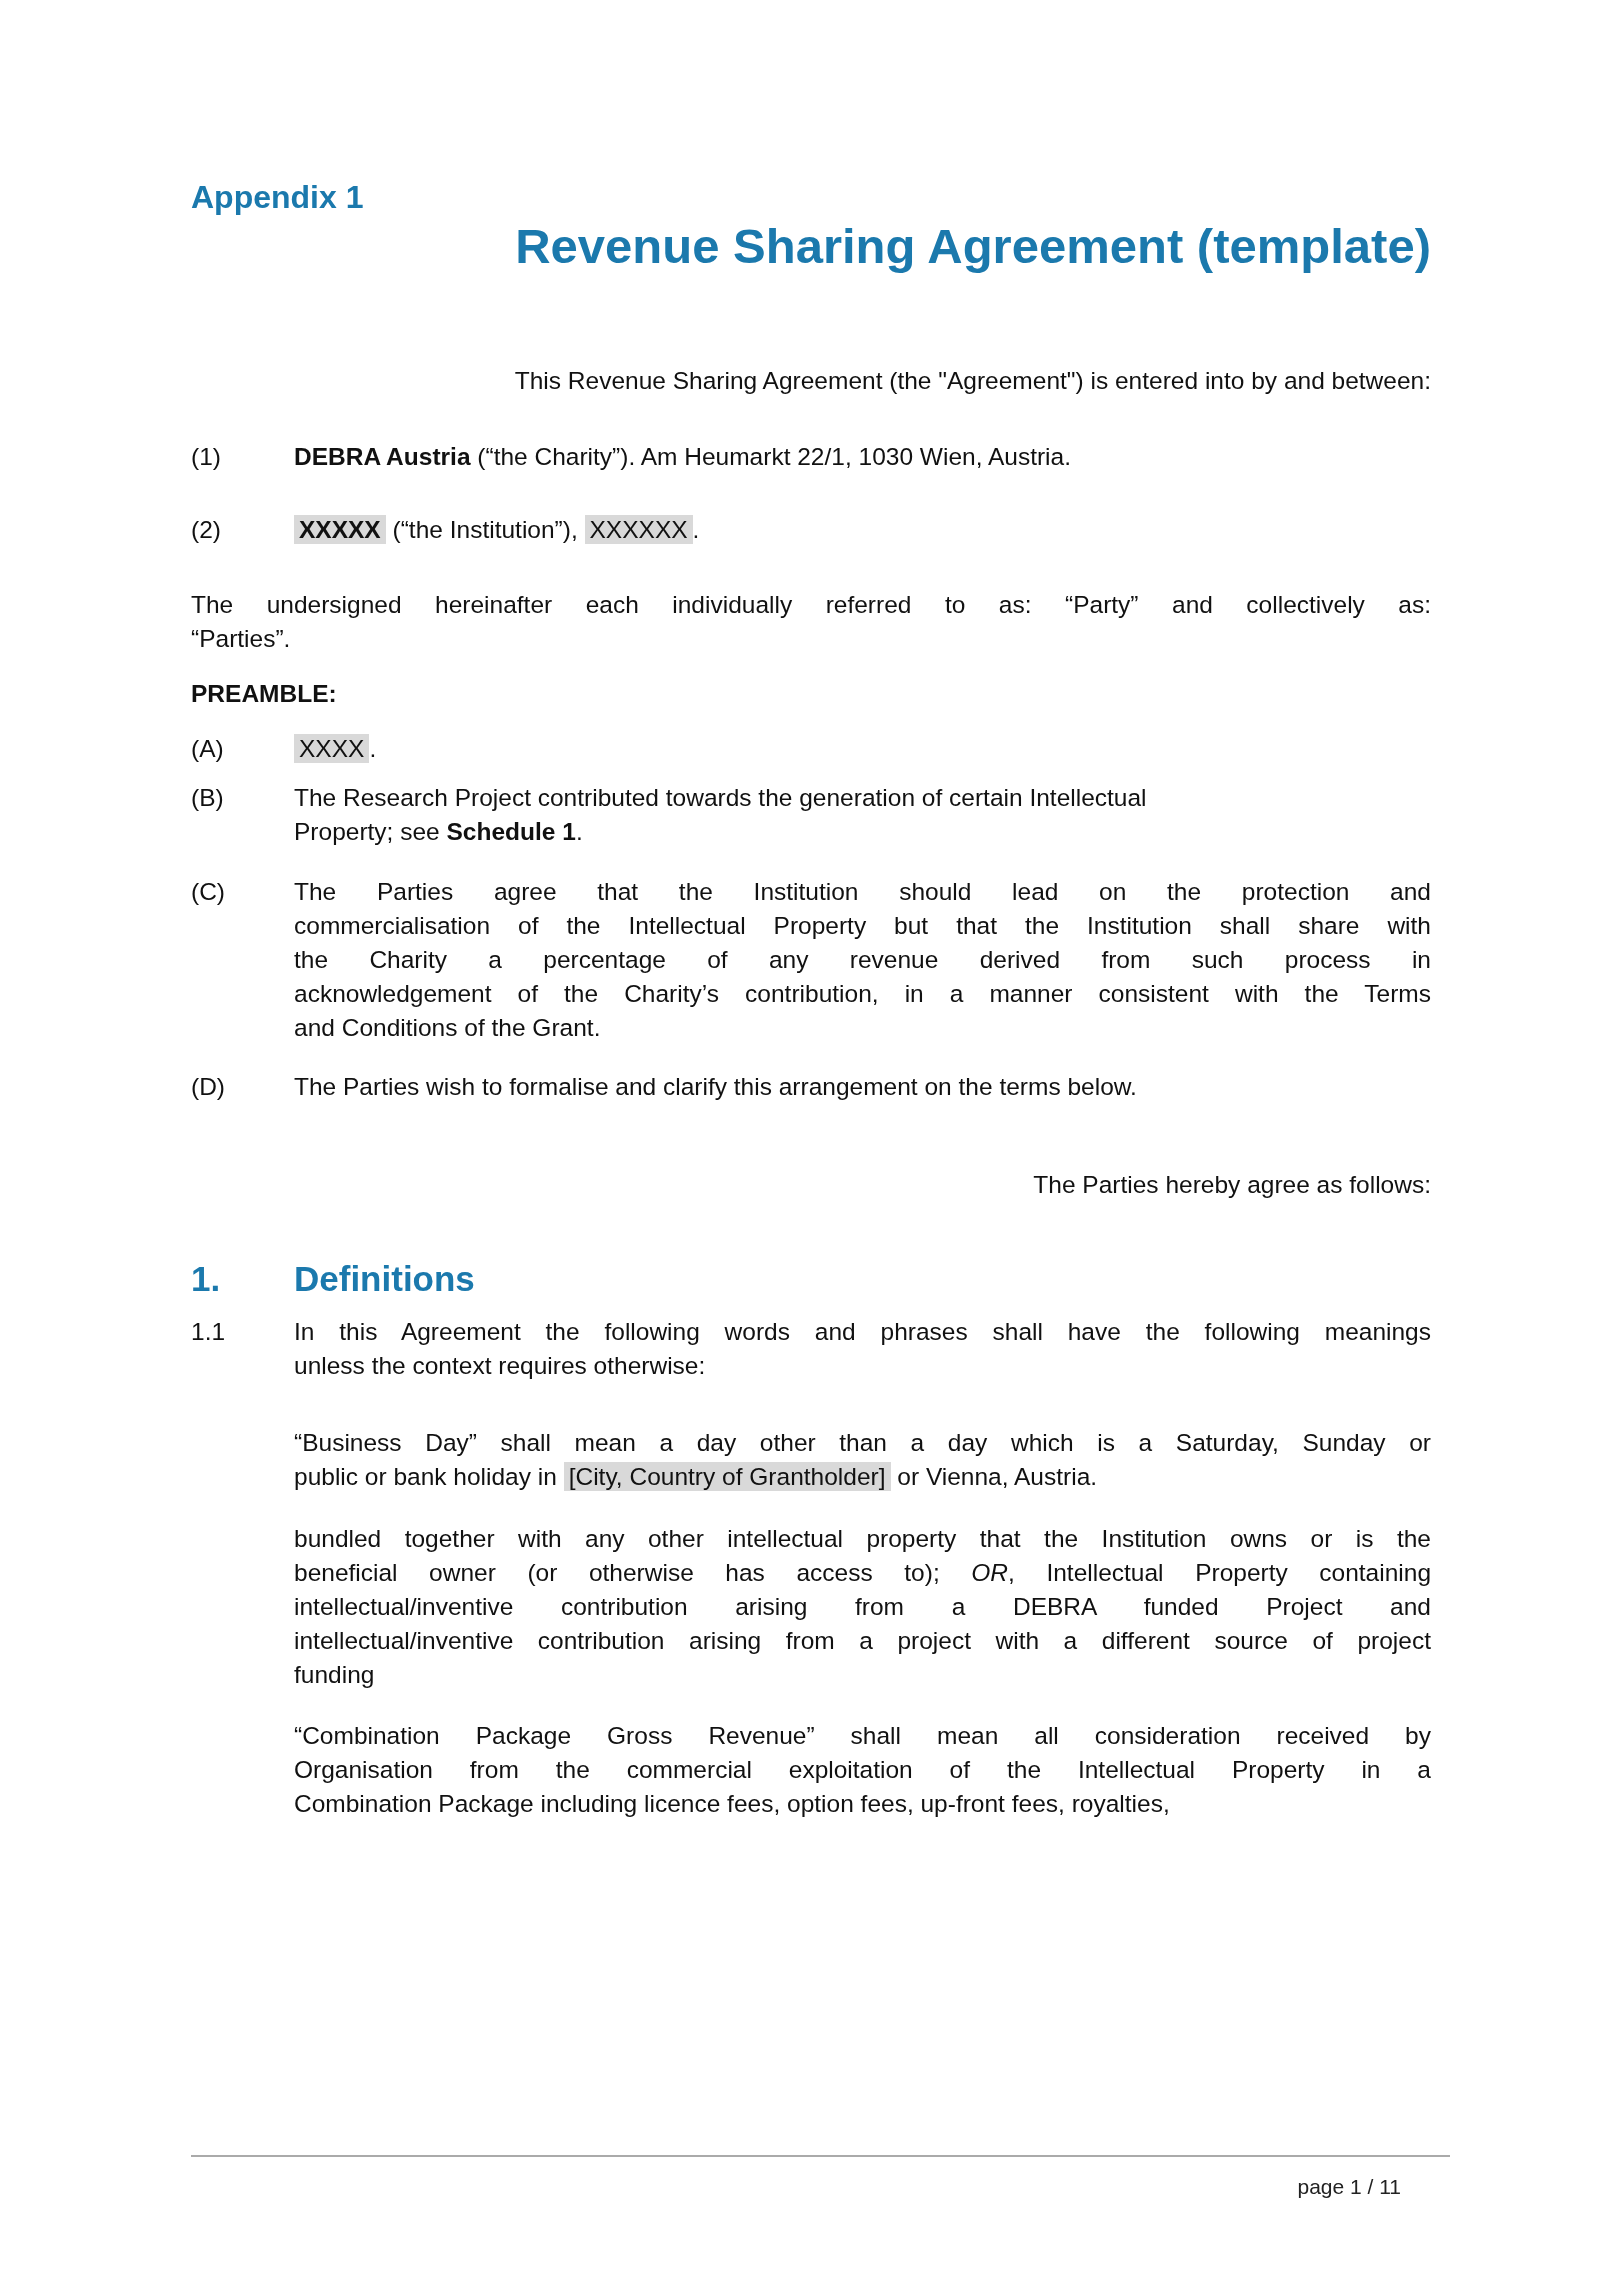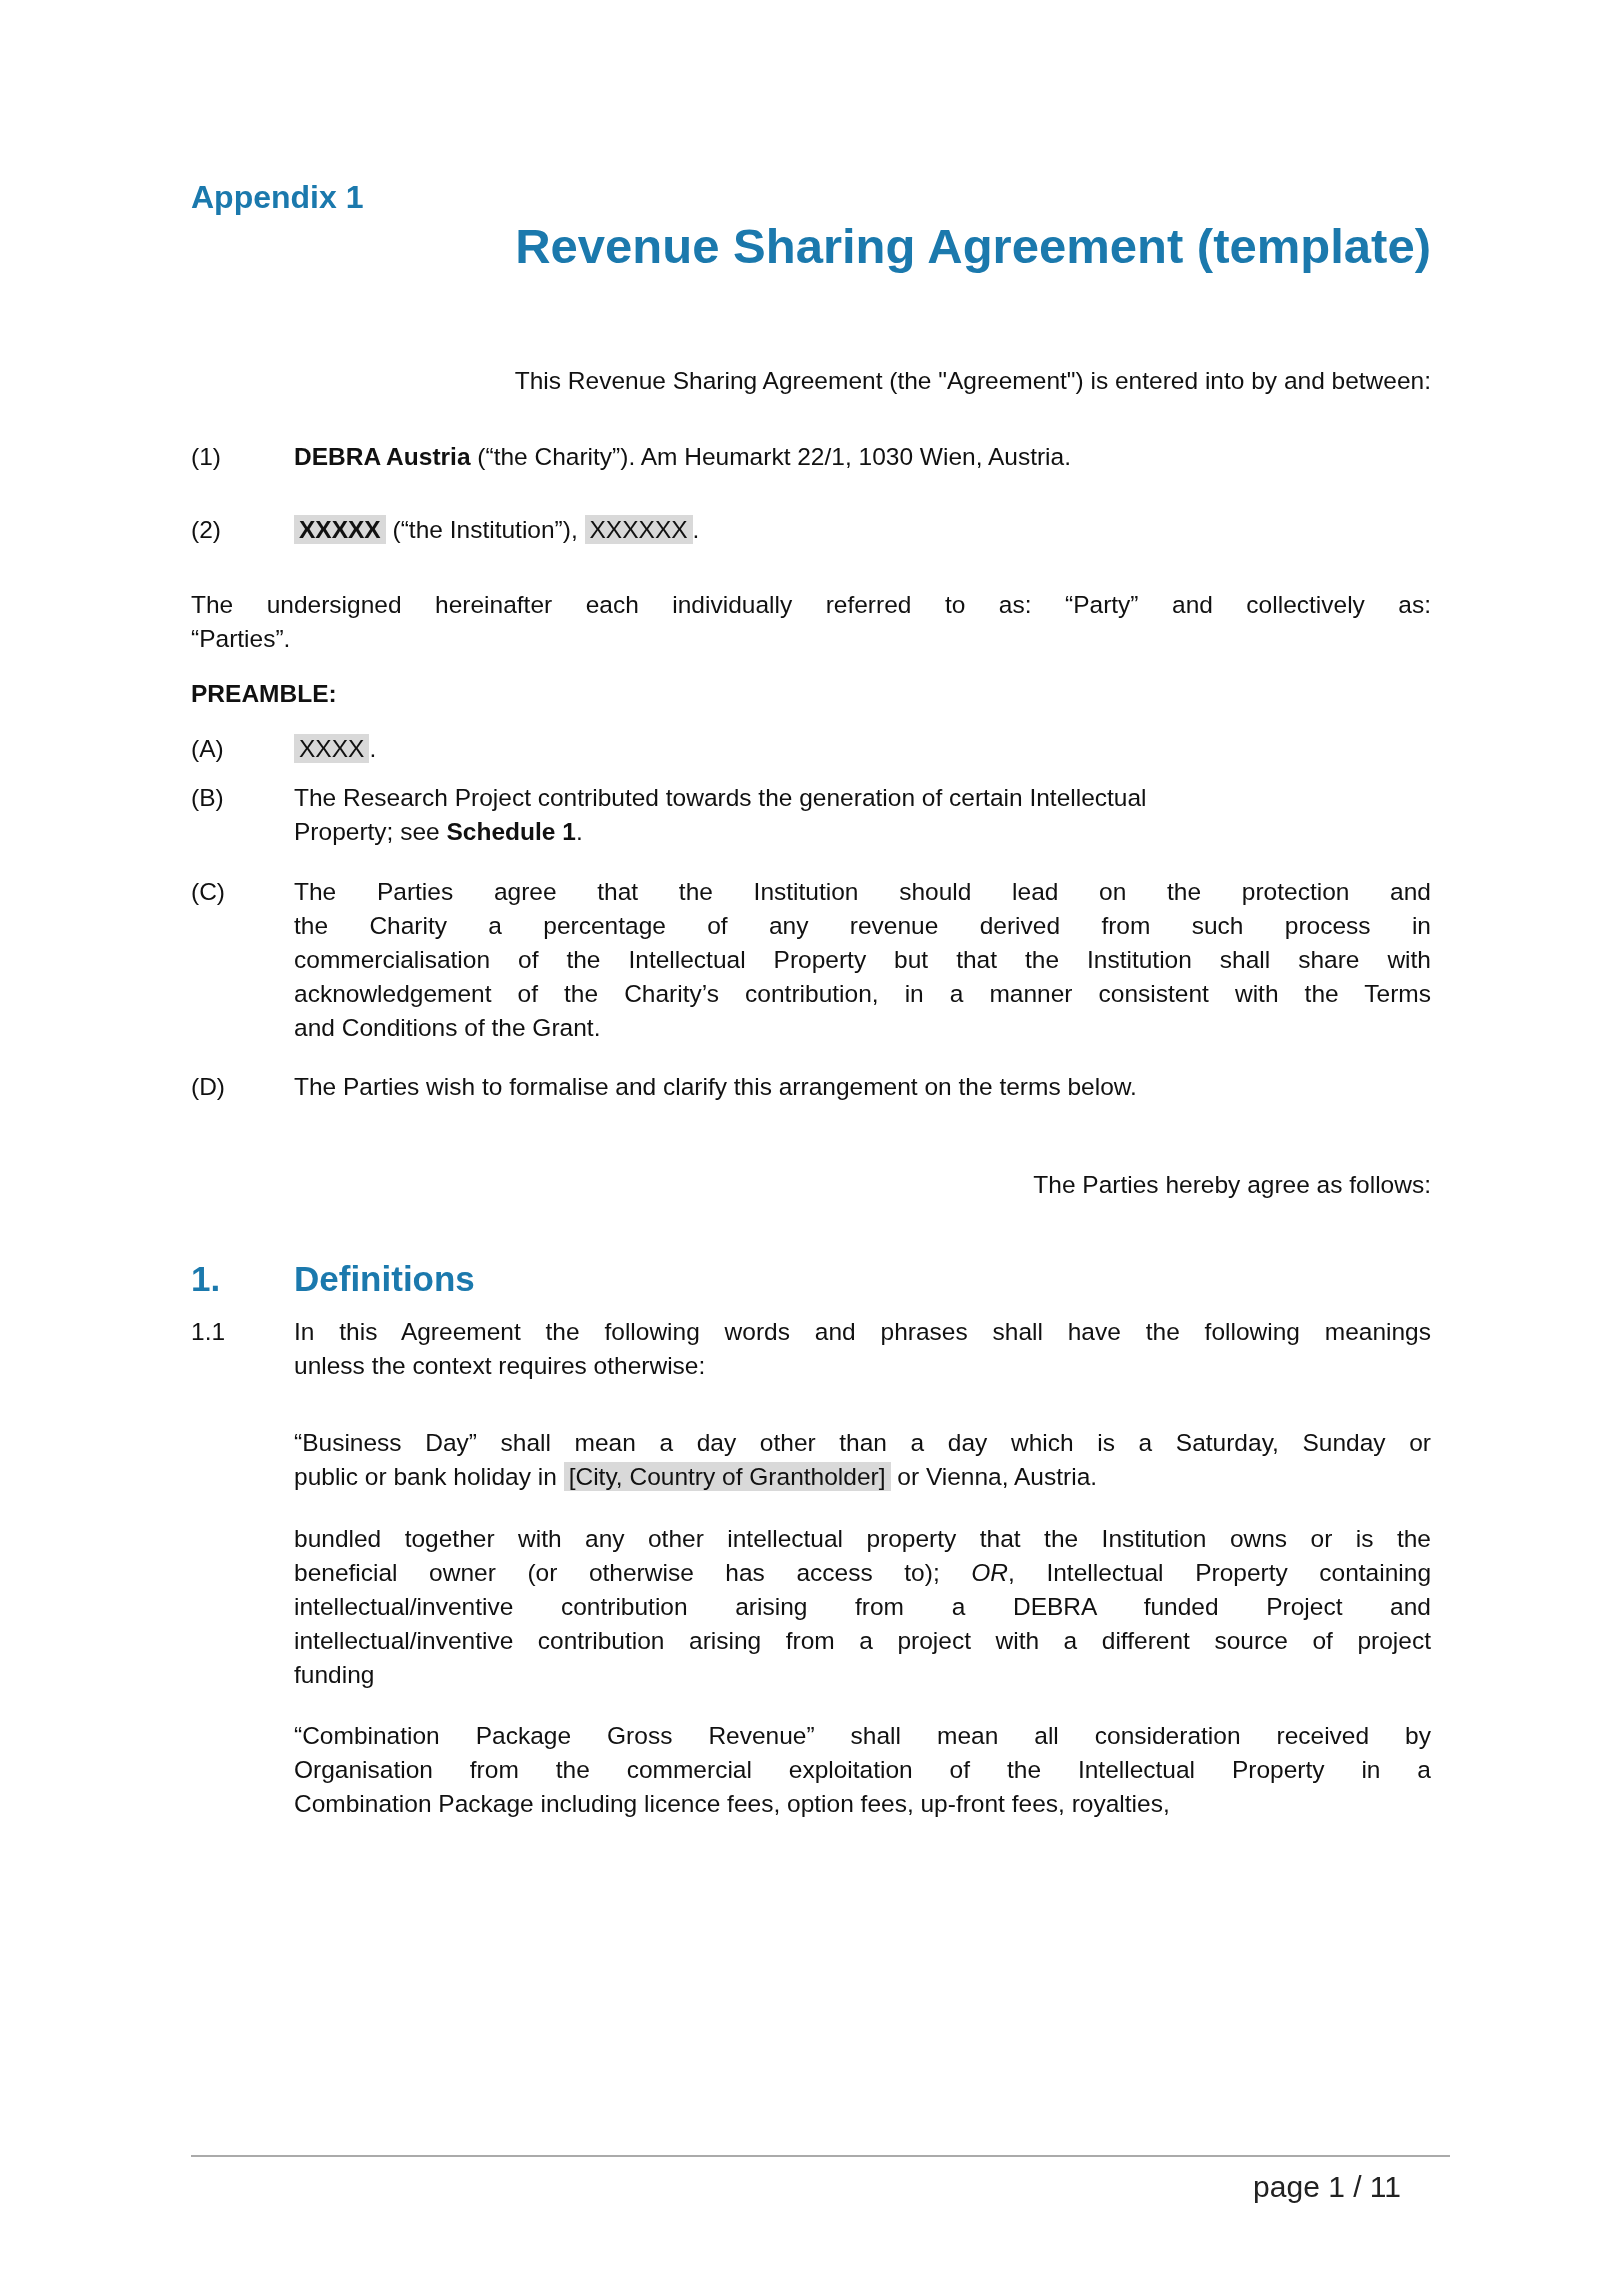--- a/index.html
+++ b/index.html
@@ -62,21 +62,21 @@
     position: absolute;
     left: 191px;
     top: 2139px;
     width: 1259px;
     border-top: 2px solid #aaaaaa;
   }
   .page-num {
     position: absolute;
     top: 2156px;
     right: 221px;
-    font-size: 30px;
+    font-size: 21px;
     line-height: 29px;
     color: #222222;
   }
   b { font-weight: bold; }
   i { font-style: italic; }
 </style>
 </head>
 <body>
 
 <div class="page">
@@ -111,22 +111,22 @@
 
   <div class="bodytxt hang mt-15">
     <span class="num">(B)</span>
     <div>The Research Project contributed towards the generation of certain Intellectual</div>
     <div><span>Property; see </span><b>Schedule 1</b><span>.</span></div>
   </div>
 
   <div class="bodytxt hang mt-27">
     <span class="num">(C)</span>
     <div class="jline">The Parties agree that the Institution should lead on the protection and</div>
+    <div class="jline">commercialisation of the Intellectual Property but that the Institution shall share with</div>
     <div class="jline">the Charity a percentage of any revenue derived from such process in</div>
-    <div class="jline">commercialisation of the Intellectual Property but that the Institution shall share with</div>
     <div class="jline">acknowledgement of the Charity’s contribution, in a manner consistent with the Terms</div>
     <div>and Conditions of the Grant.</div>
   </div>
 
   <div class="bodytxt hang mt-25">
     <span class="num">(D)</span>
     <span>The Parties wish to formalise and clarify this arrangement on the terms below.</span>
   </div>
 
   <p class="bodytxt para mt-65">The Parties hereby agree as follows:</p>

